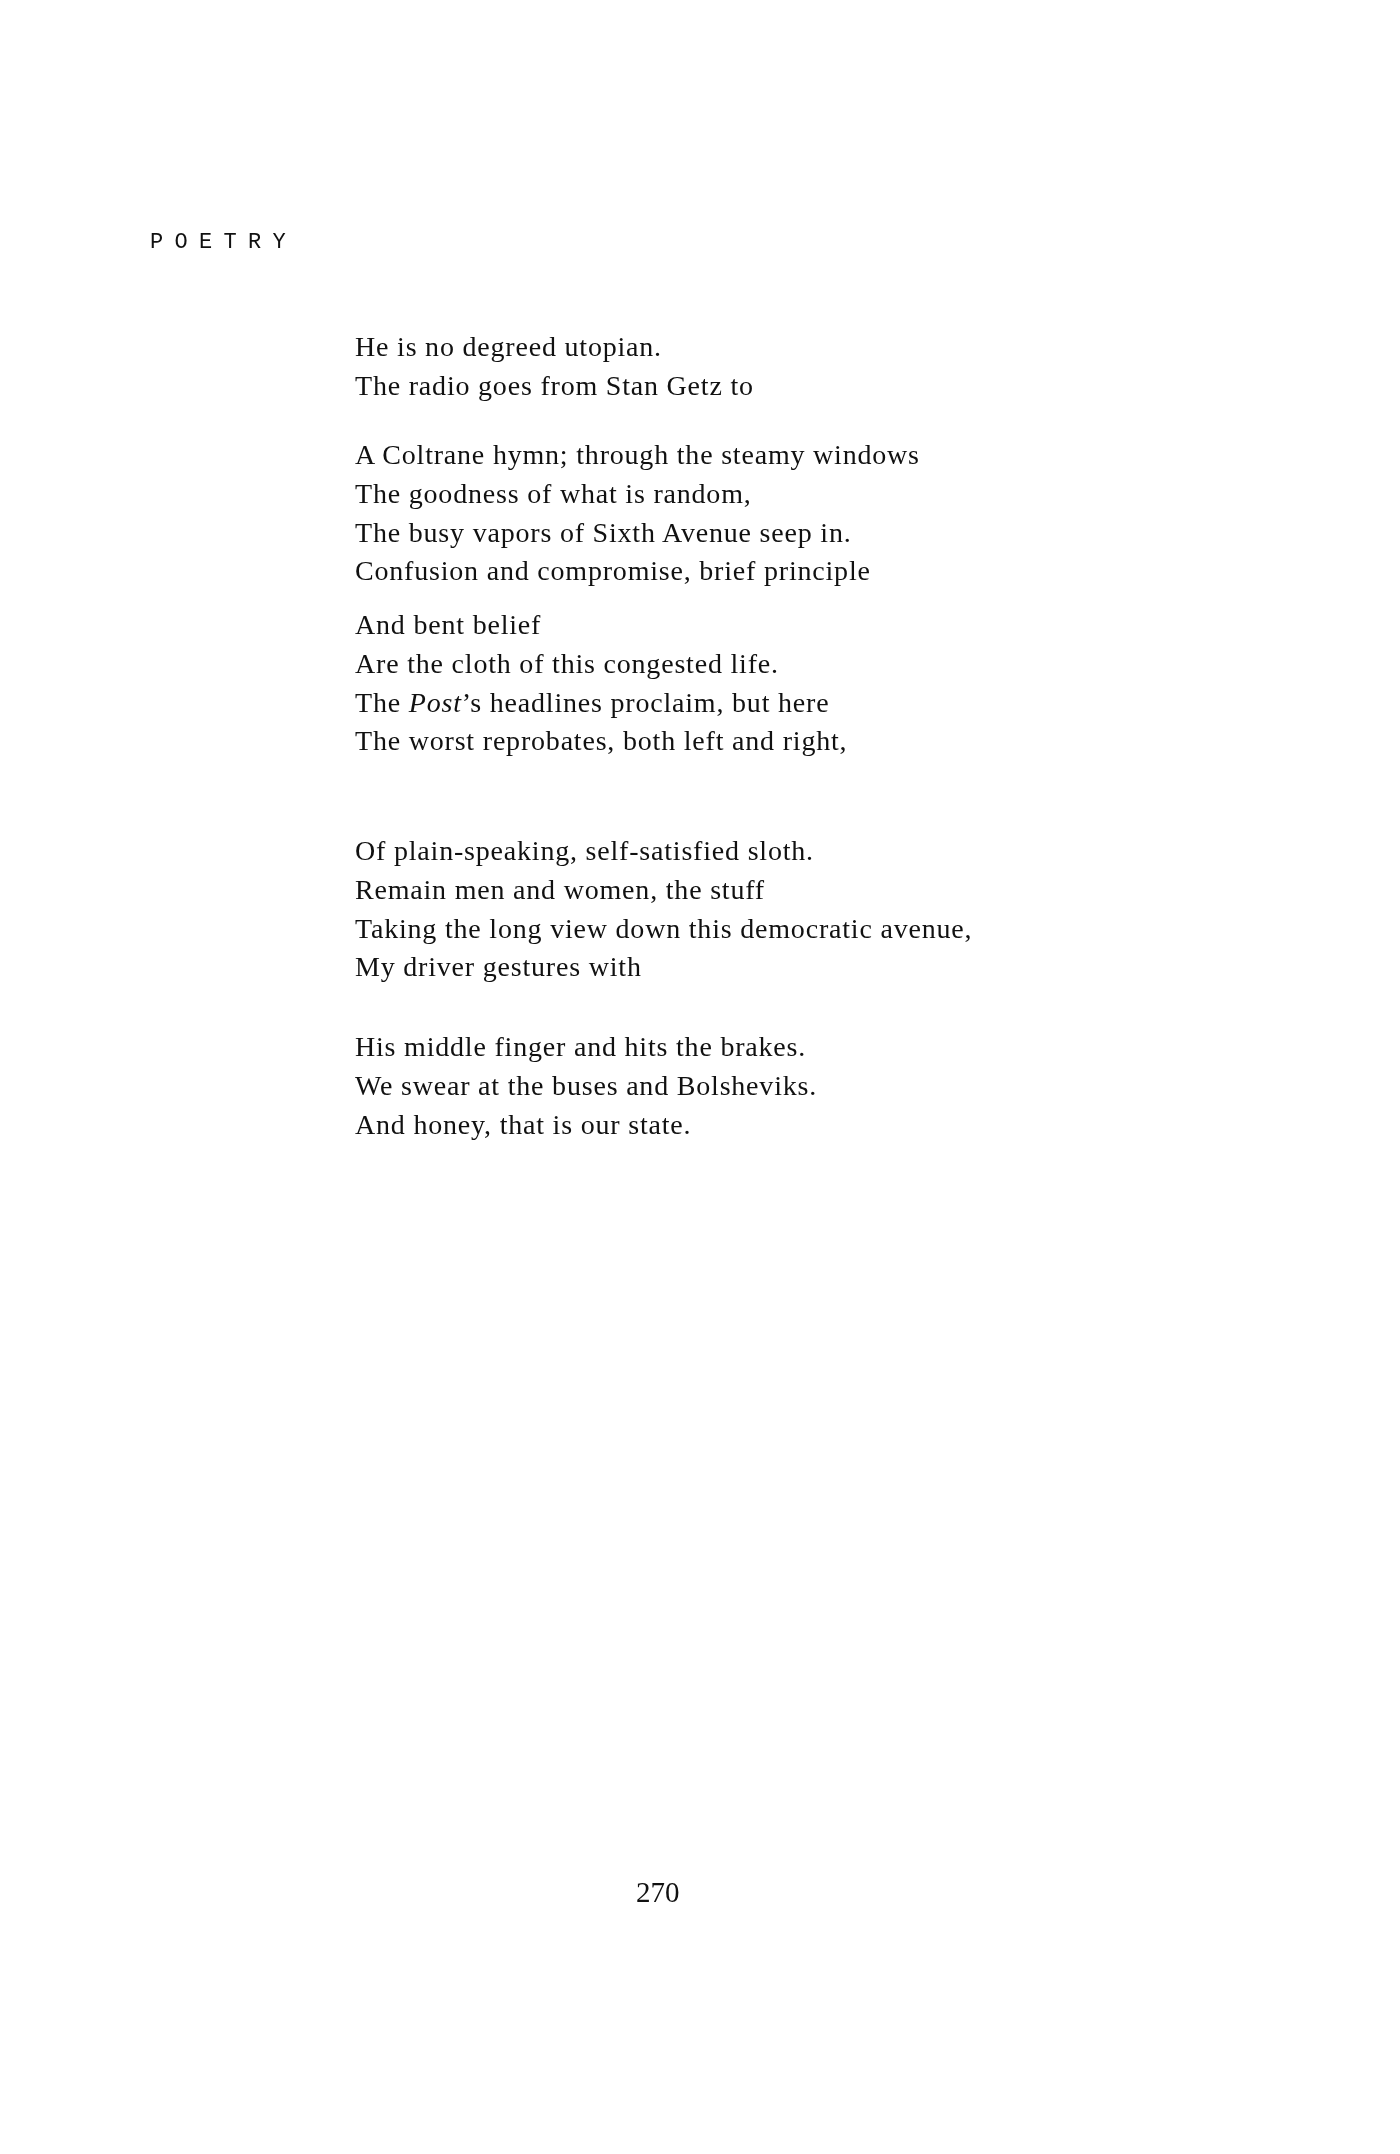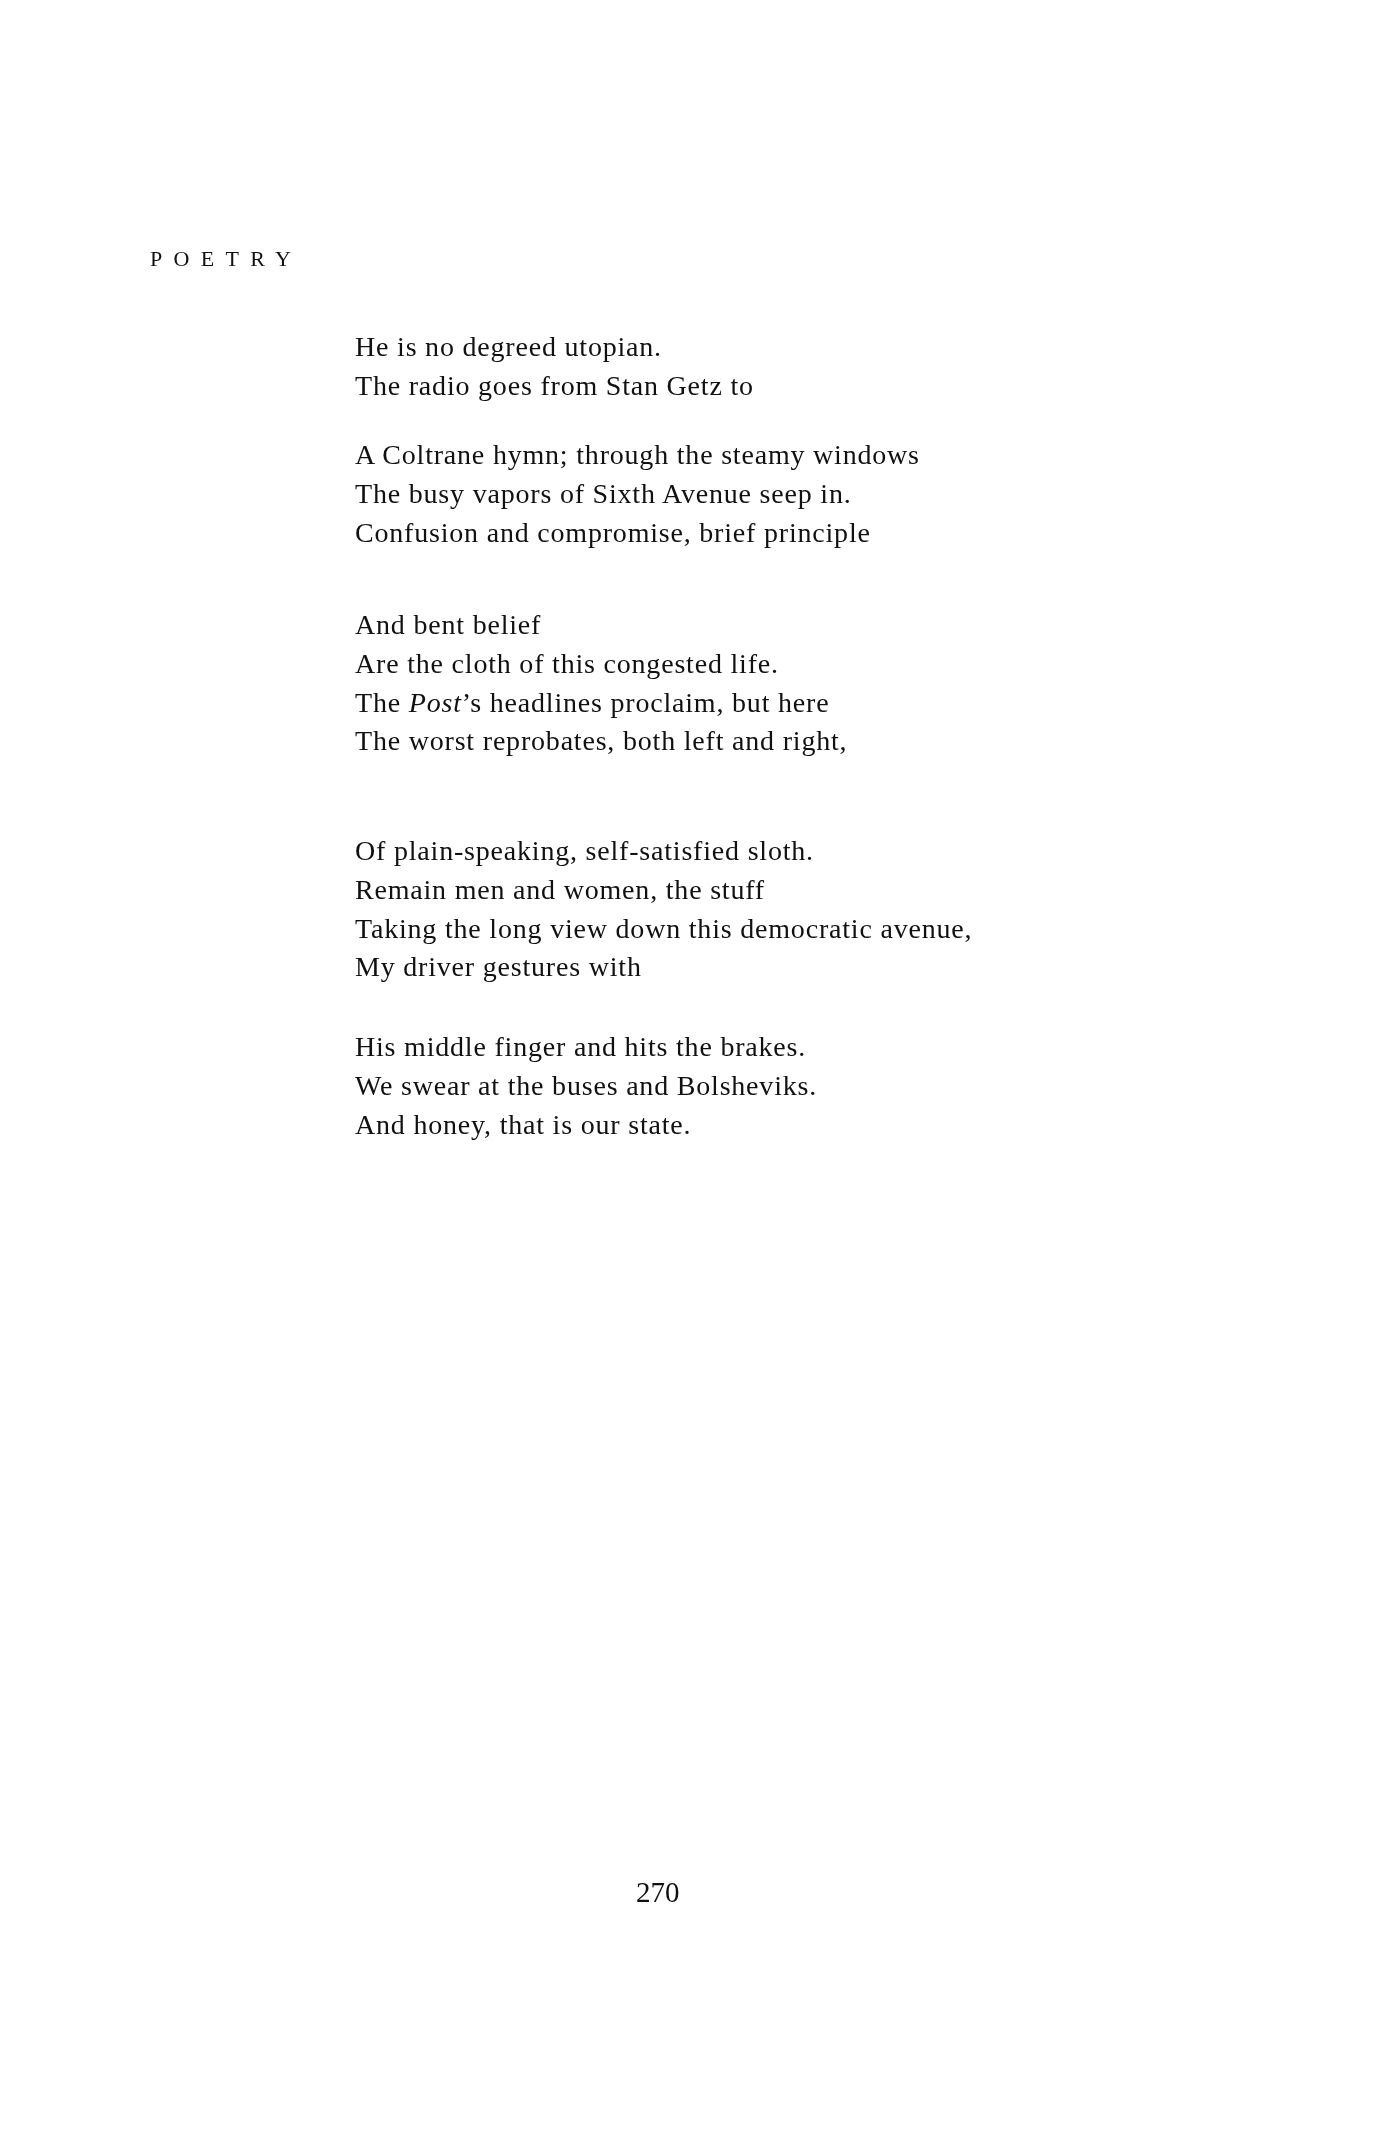--- a/index.html
+++ b/index.html
@@ -11,25 +11,26 @@
       width: 1400px;
       height: 2154px;
       position: relative;
       overflow: hidden;
       color: #111111;
       font-family: "Liberation Serif", "DejaVu Serif", serif;
     }
     .running-head {
       position: absolute;
       left: 150px;
-      top: 246px;
+      top: 230px;
       font-size: 22px;
       line-height: 26px;
       letter-spacing: 11.3px;
       white-space: nowrap;
+      font-family: Liberation Mono, monospace;
     }
     .poem {
       position: absolute;
       left: 355px;
       top: 0;
       width: 900px;
     }
     .stanza {
       position: absolute;
       left: 0;
@@ -62,20 +63,21 @@
 
 <div class="poem">
 
   <div class="stanza" style="top:328px;">
     <div class="line">He is no degreed utopian.</div>
     <div class="line">The radio goes from Stan Getz to</div>
   </div>
 
   <div class="stanza" style="top:436px;">
     <div class="line">A Coltrane hymn; through the steamy windows</div>
+    <div class="line">The goodness of what is random,</div>
     <div class="line">The busy vapors of Sixth Avenue seep in.</div>
     <div class="line">Confusion and compromise, brief principle</div>
   </div>
 
   <div class="stanza" style="top:606px;">
     <div class="line">And bent belief</div>
     <div class="line">Are the cloth of this congested life.</div>
     <div class="line"><span>The </span><em>Post</em><span>’s headlines proclaim, but here</span></div>
     <div class="line">The worst reprobates, both left and right,</div>
   </div>

